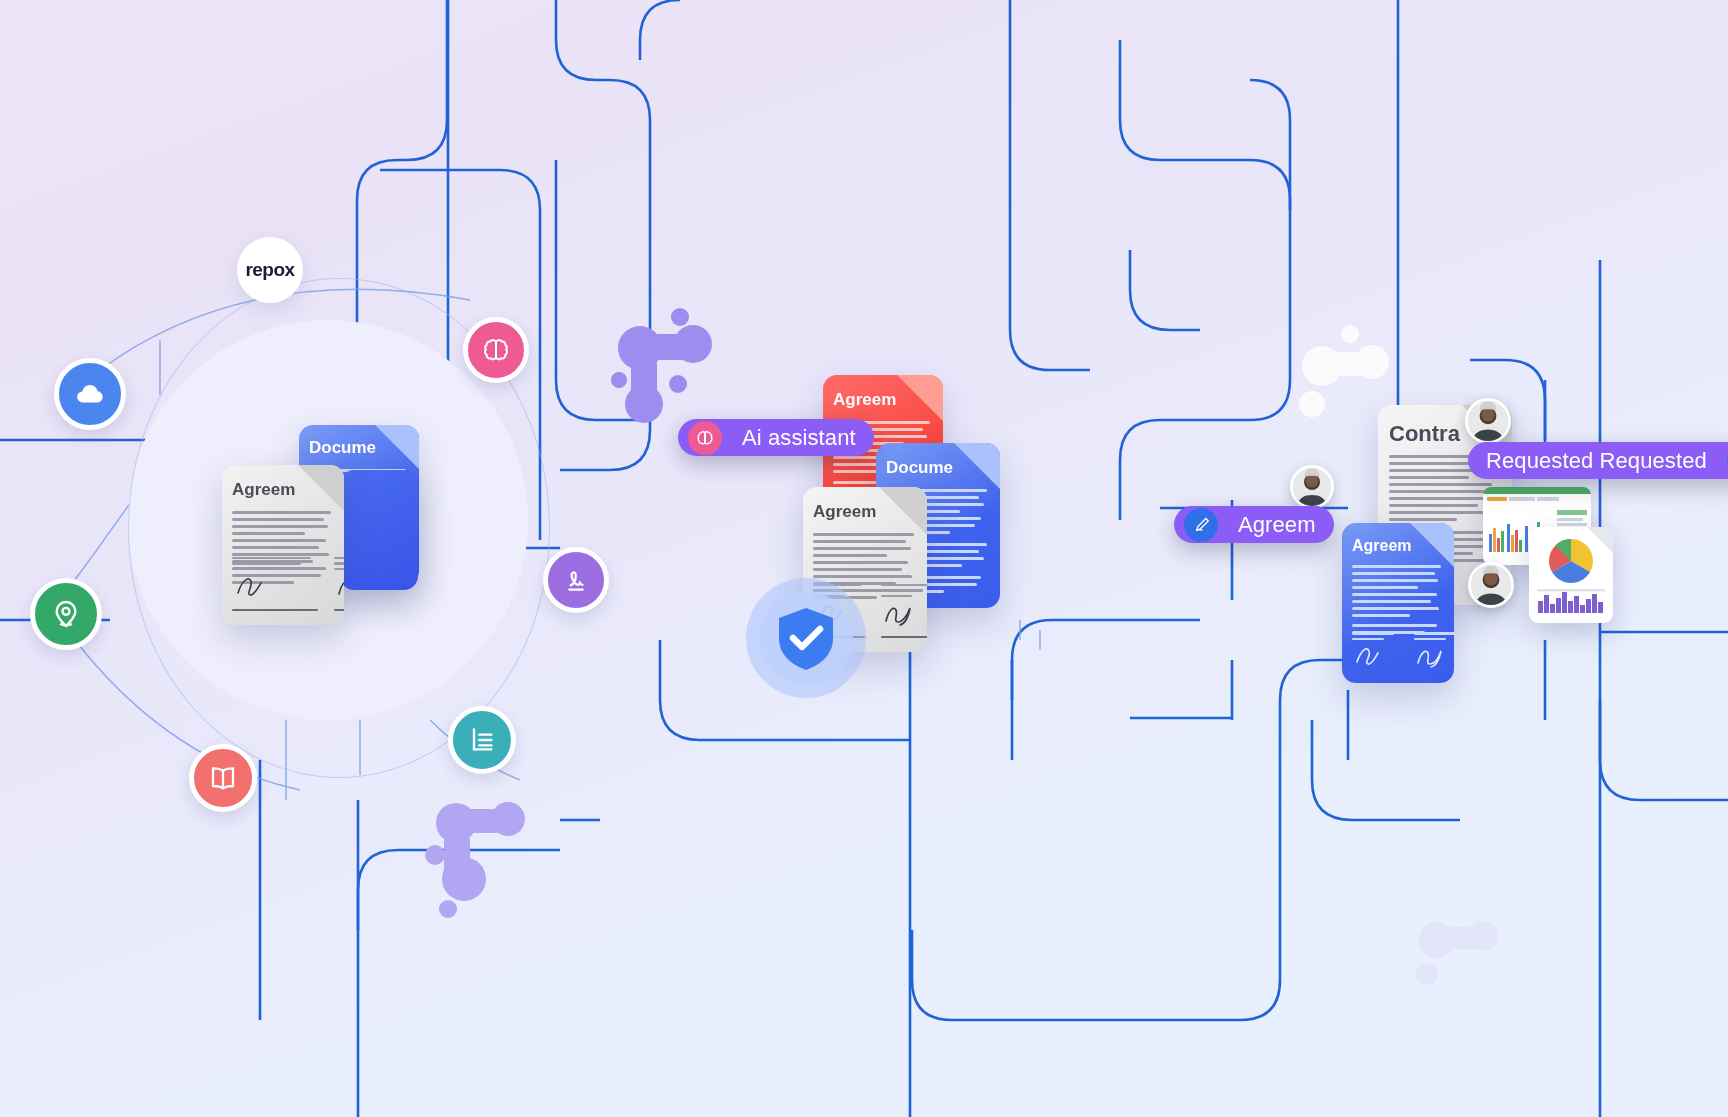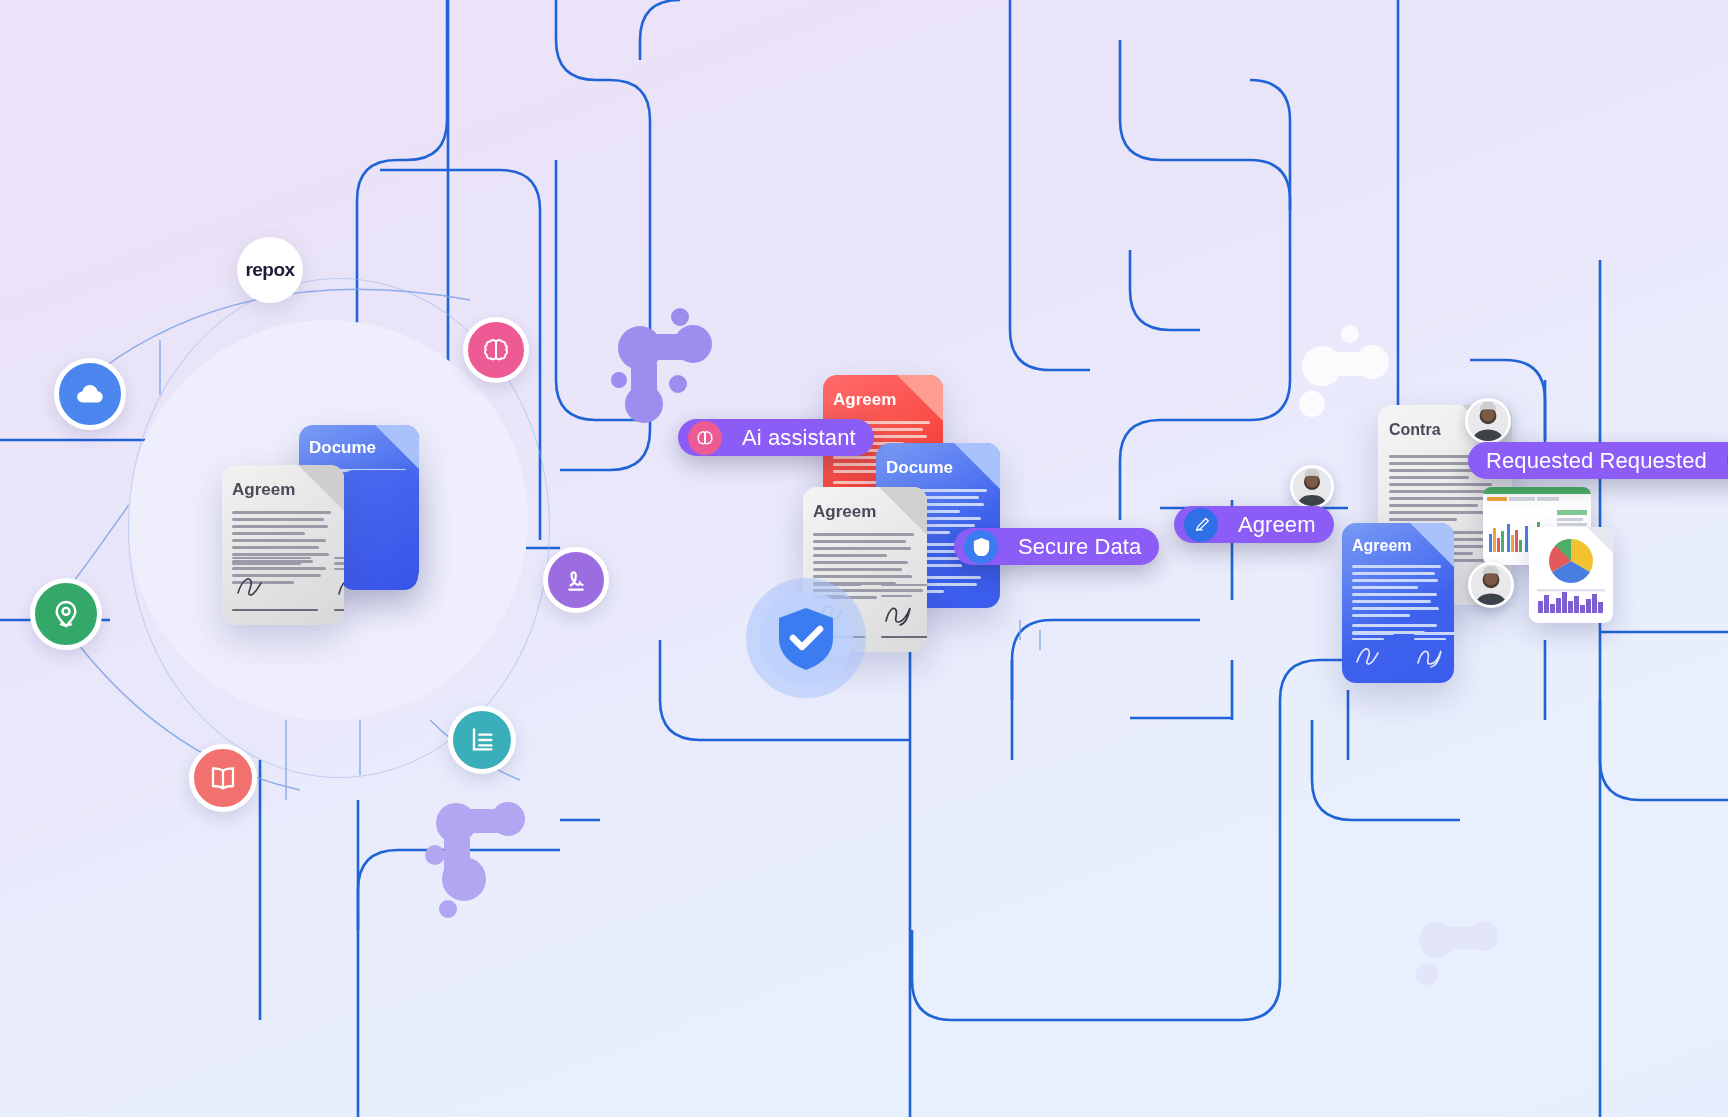--- a/index.html
+++ b/index.html
@@ -392,21 +392,21 @@
     <div class="c1" style="left:0; top:0; width:120px; height:120px; background:#a9c2fb; opacity:.55;"></div>
     <div class="c2" style="left:13px; top:13px; width:94px; height:94px; background:#bdd1fd; opacity:.85;"></div>
     <svg style="position:absolute; left:31px; top:29px;" width="58" height="64" viewBox="0 0 58 64">
       <path d="M29 1 L56 11 V31c0 16-11 26-27 32C13 57 2 47 2 31V11z" fill="#3b7cf0"></path>
       <path d="M16 31l9 9 18-18" stroke="#fff" stroke-width="6.5" fill="none" stroke-linecap="round" stroke-linejoin="round"></path>
     </svg>
   </div>
 
   <div class="doc" style="left:1378px; top:405px; width:134px; height:200px; background:linear-gradient(145deg,#f5f5f5 0%,#e9e9e9 55%,#dedede 100%); z-index:3;">
     <div style="position:absolute;top:0;right:0;width:50px;height:50px;background:#d2d2d2;clip-path:polygon(0 0,100% 100%,100% 0);"></div>
-    <div class="dtitle" style="left:11px; top:16px; font-size:16px; color:#4a4a58;">Contra</div>
+    <div class="dtitle" style="left:11px; top:16px; font-size:22px; color:#4a4a58;">Contra</div>
     <div class="body" style="left:11px; top:50px; right:9px;">
       <div class="line" style="width:95%;background:#9a9aa8;"></div>
       <div class="line" style="width:88%;background:#9a9aa8;"></div>
       <div class="line" style="width:92%;background:#9a9aa8;"></div>
       <div class="line" style="width:70%;background:#9a9aa8;"></div>
       <div class="line" style="width:90%;background:#9a9aa8;"></div>
       <div class="line" style="width:84%;background:#9a9aa8;"></div>
       <div class="line" style="width:93%;background:#9a9aa8;"></div>
       <div class="line" style="width:78%;background:#9a9aa8;"></div>
       <div class="line" style="width:88%;background:#9a9aa8;"></div>
@@ -543,28 +543,20 @@
     <span class="pbadge" style="background:#ee5a93;">
       <svg width="20" height="20" viewBox="0 0 24 24" fill="none" stroke="#fff" stroke-width="1.6">
         <path d="M12 5.5v13"></path>
         <path d="M12 6.2a2.4 2.4 0 0 0-4.3-.6A2.3 2.3 0 0 0 5 8.1a2.4 2.4 0 0 0-.6 3.6A2.5 2.5 0 0 0 5 15.6a2.4 2.4 0 0 0 3.1 2.6A2.3 2.3 0 0 0 12 17.6z"></path>
         <path d="M12 6.2a2.4 2.4 0 0 1 4.3-.6A2.3 2.3 0 0 1 19 8.1a2.4 2.4 0 0 1 .6 3.6 2.5 2.5 0 0 1-.6 3.9 2.4 2.4 0 0 1-3.1 2.6A2.3 2.3 0 0 1 12 17.6z"></path>
       </svg>
     </span>
     <span class="ptxt">Ai assistant</span>
   </div>
 
-  <div class="pill" style="left:954px; top:528px; z-index:12;">
-    <span class="pbadge" style="background:#3b7cf0;">
-      <svg width="17" height="19" viewBox="0 0 20 22" fill="#fff">
-        <path d="M10 1 L19 4.5V13c0 5.5-3.8 8.8-9 10.5C4.8 21.8 1 18.5 1 13V4.5z"></path>
-      </svg>
-    </span>
-    <span class="ptxt">Secure Data</span>
-  </div>
 
   <div class="pill" style="left:1174px; top:506px; z-index:12;">
     <span class="pbadge" style="background:#2f6fe8;">
       <svg width="19" height="19" viewBox="0 0 24 24" fill="none" stroke="#fff" stroke-width="1.7" stroke-linecap="round">
         <path d="M17.5 4.5 7.4 14.6 6 19l4.4-1.4L20.5 7.5z"></path>
         <path d="M6 19c1.6.4 2.8-.6 4-.6s1.6.9 2.6.4"></path>
       </svg>
     </span>
     <span class="ptxt">Agreem</span>
   </div>

